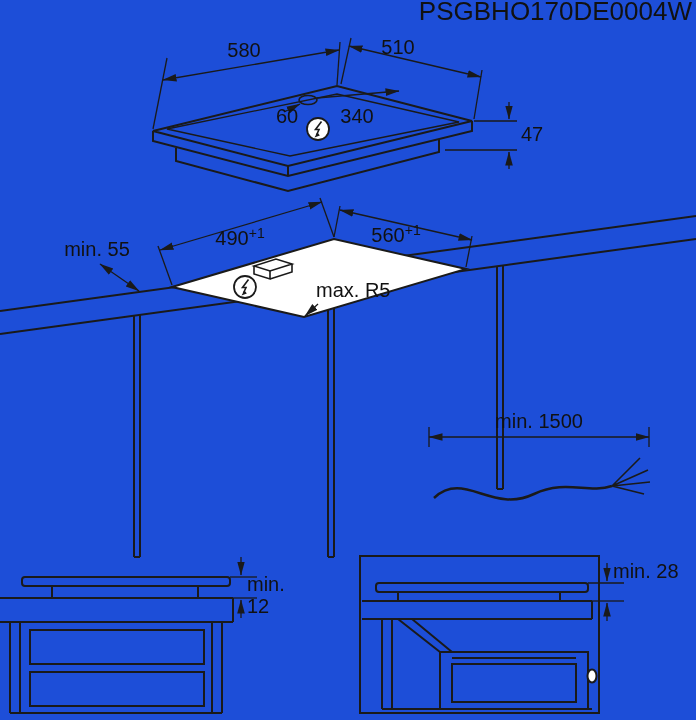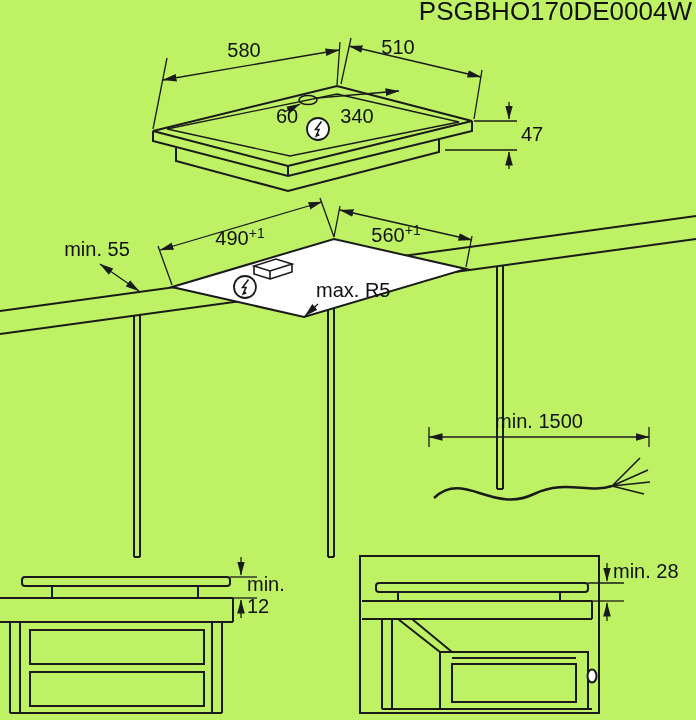--- a/index.html
+++ b/index.html
@@ -1,16 +1,16 @@
 <!DOCTYPE html>
 <html><head>
 <meta charset="utf-8">
 <style>
   html,body{margin:0;padding:0;background:#fff;}
-  .canvas{position:relative;width:696px;height:720px;background:#bef264;overflow:hidden;}
+  .canvas{position:relative;width:696px;height:720px;background:#1d4ed8;overflow:hidden;}
   svg{display:block;}
   .lbl{font-family:"Liberation Sans",sans-serif;font-size:20px;fill:#111;stroke:none;}
   .sup{font-size:14px;}
   .pn{font-family:"Liberation Sans",sans-serif;font-size:26px;fill:#111;stroke:none;}
   .draw{stroke:#1a1a1a;fill:none;stroke-width:2;}
   .thin{stroke-width:1.3;}
   .mid{stroke-width:1.6;}
 </style>
 </head>
 <body>

